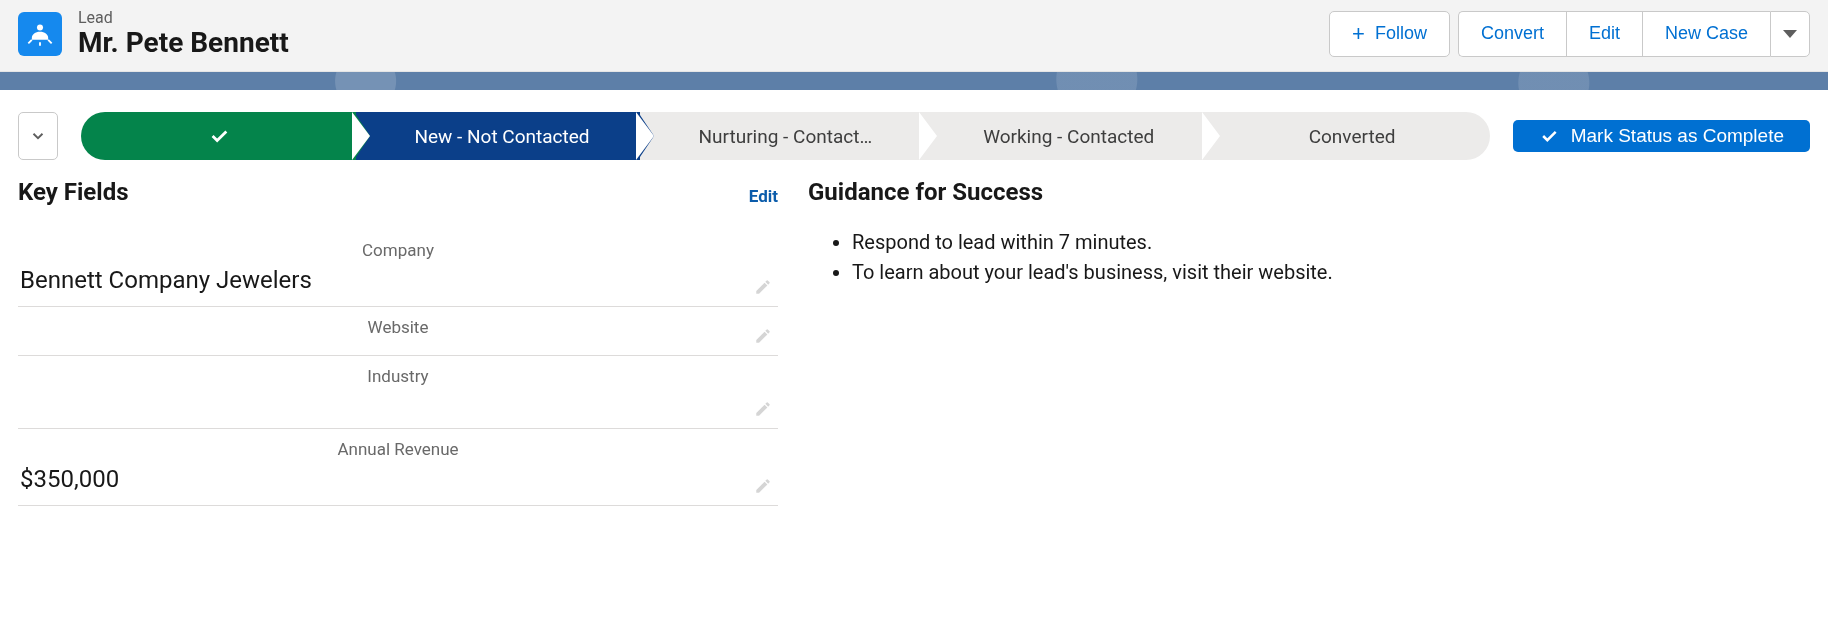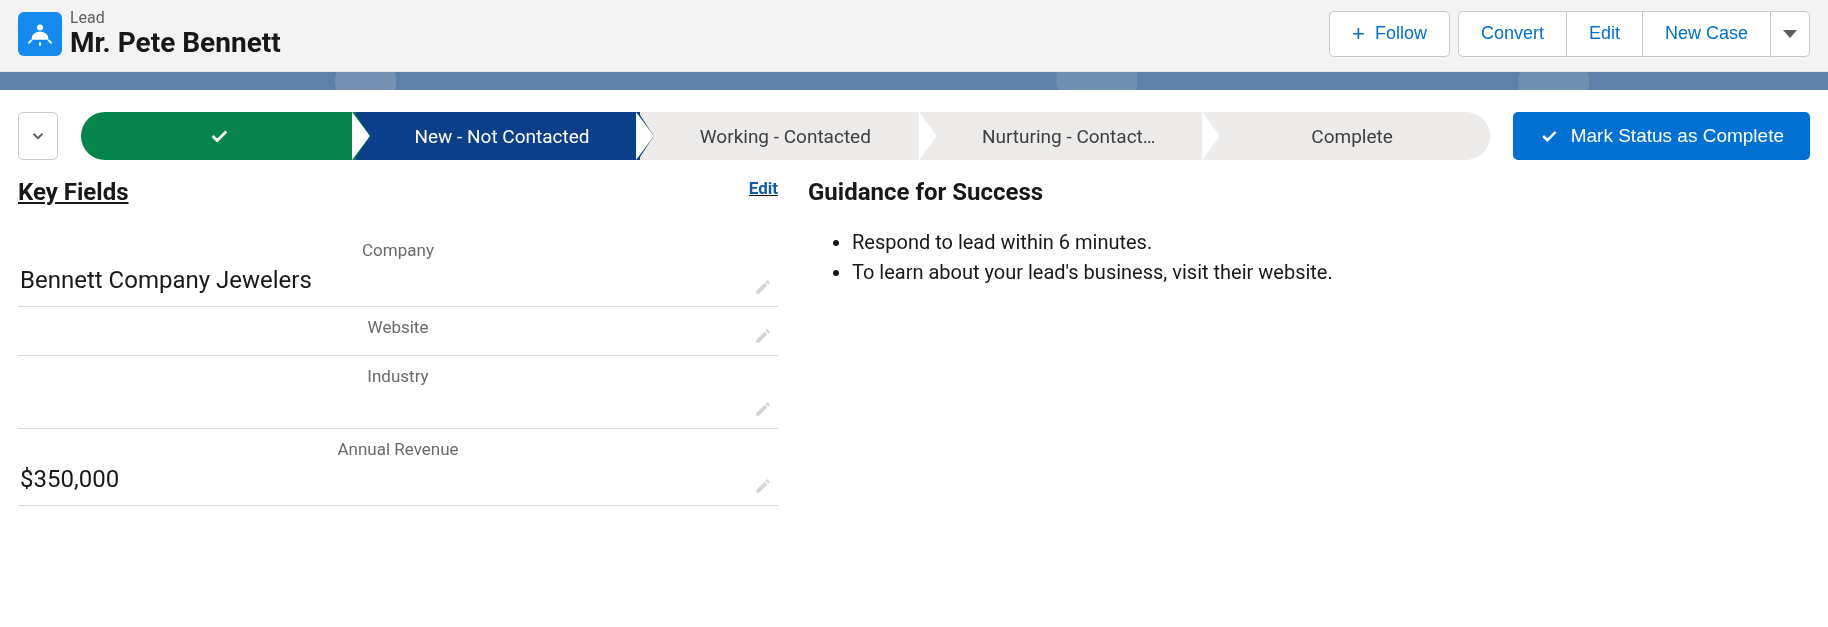--- a/index.html
+++ b/index.html
@@ -14,21 +14,21 @@
   .header {
     display: flex;
     align-items: center;
     padding: 8px 18px 12px 18px;
     background: #f3f3f3;
     border-bottom: 1px solid #e5e5e5;
   }
   .header-left {
     display: flex;
     align-items: center;
-    gap: 8px;
+    gap: 16px;
     flex: 1;
   }
   .record-icon {
     width: 44px; height: 44px;
     background: #1589ee;
     border-radius: 6px;
     display: flex; align-items: center; justify-content: center;
   }
   .record-icon svg { width: 28px; height: 28px; fill: #fff; }
   .record-titles .obj {
@@ -139,43 +139,42 @@
     color: #fff;
     font-weight: 400;
   }
   .path-item.current .arrow { border-left-color: #0b3f89; }
   .path-item.complete svg { width: 22px; height: 22px; fill: #fff; }
 
   .mark-complete-btn {
     background: #0070d2;
     color: #fff;
     border: none;
-    height: 48px;
+    height: 32px;
     padding: 0 26px;
     border-radius: 5px;
     font-size: 19px;
     display: inline-flex; align-items: center; gap: 12px;
     cursor: pointer;
   }
   .mark-complete-btn svg { width: 20px; height: 20px; stroke: #fff; fill: none; stroke-width: 3; }
 
   
   .body {
     display: flex;
     padding: 6px 18px 24px 18px;
     gap: 30px;
   }
   .col-left { flex: 0 0 760px; }
   .col-right { flex: 1; }
 
   .section-head {
     display: flex;
-    align-items: flex-start;
+    align-items: flex-end;
     justify-content: space-between;
-    text-decoration: underline;
   }
   .section-title {
     font-size: 24px;
     font-weight: 700;
     color: #181818;
   }
   .section-edit {
     color: #0b5cab;
     font-weight: 700;
     font-size: 17px;
@@ -281,29 +280,29 @@
         <svg viewBox="0 0 24 24">
           <path d="M5 12l5 5L20 7" fill="none" stroke="#fff" stroke-width="3"></path>
         </svg>
         <span class="arrow"></span>
       </div>
       <div class="path-item current">
         <span>New - Not Contacted</span>
         <span class="arrow"></span>
       </div>
       <div class="path-item incomplete">
+        <span>Nurturing - Contact…</span>
+        <span class="arrow"></span>
+      </div>
+      <div class="path-item incomplete">
         <span>Working - Contacted</span>
         <span class="arrow"></span>
       </div>
       <div class="path-item incomplete">
-        <span>Nurturing - Contact…</span>
-        <span class="arrow"></span>
-      </div>
-      <div class="path-item incomplete">
-        <span>Complete</span>
+        <span>Converted</span>
       </div>
     </div>
   <button class="mark-complete-btn">
     <svg viewBox="0 0 24 24">
         <path d="M5 12l5 5L20 7"></path>
       </svg>
     <span>Mark Status as Complete</span>
   </button>
 </div>
 
@@ -339,17 +338,17 @@
           <div class="field-value">$350,000</div>
           <span class="inline-edit-icon"><svg viewBox="0 0 24 24">
               <path d="M3 17.25V21h3.75L17.81 9.94l-3.75-3.75L3 17.25zM20.71 7.04a1 1 0 0 0 0-1.41l-2.34-2.34a1 1 0 0 0-1.41 0L15.13 5.13l3.75 3.75 1.83-1.84z"></path>
             </svg></span>
         </div>
       </div>
   </div>
   <div class="col-right">
     <div class="section-title">Guidance for Success</div>
     <ul class="guidance-list" id="guidance-list">
-        <li>Respond to lead within 6 minutes.</li>
+        <li>Respond to lead within 7 minutes.</li>
         <li>To learn about your lead's business, visit their website.</li>
       </ul>
   </div>
 </div>
 
 </body></html>

